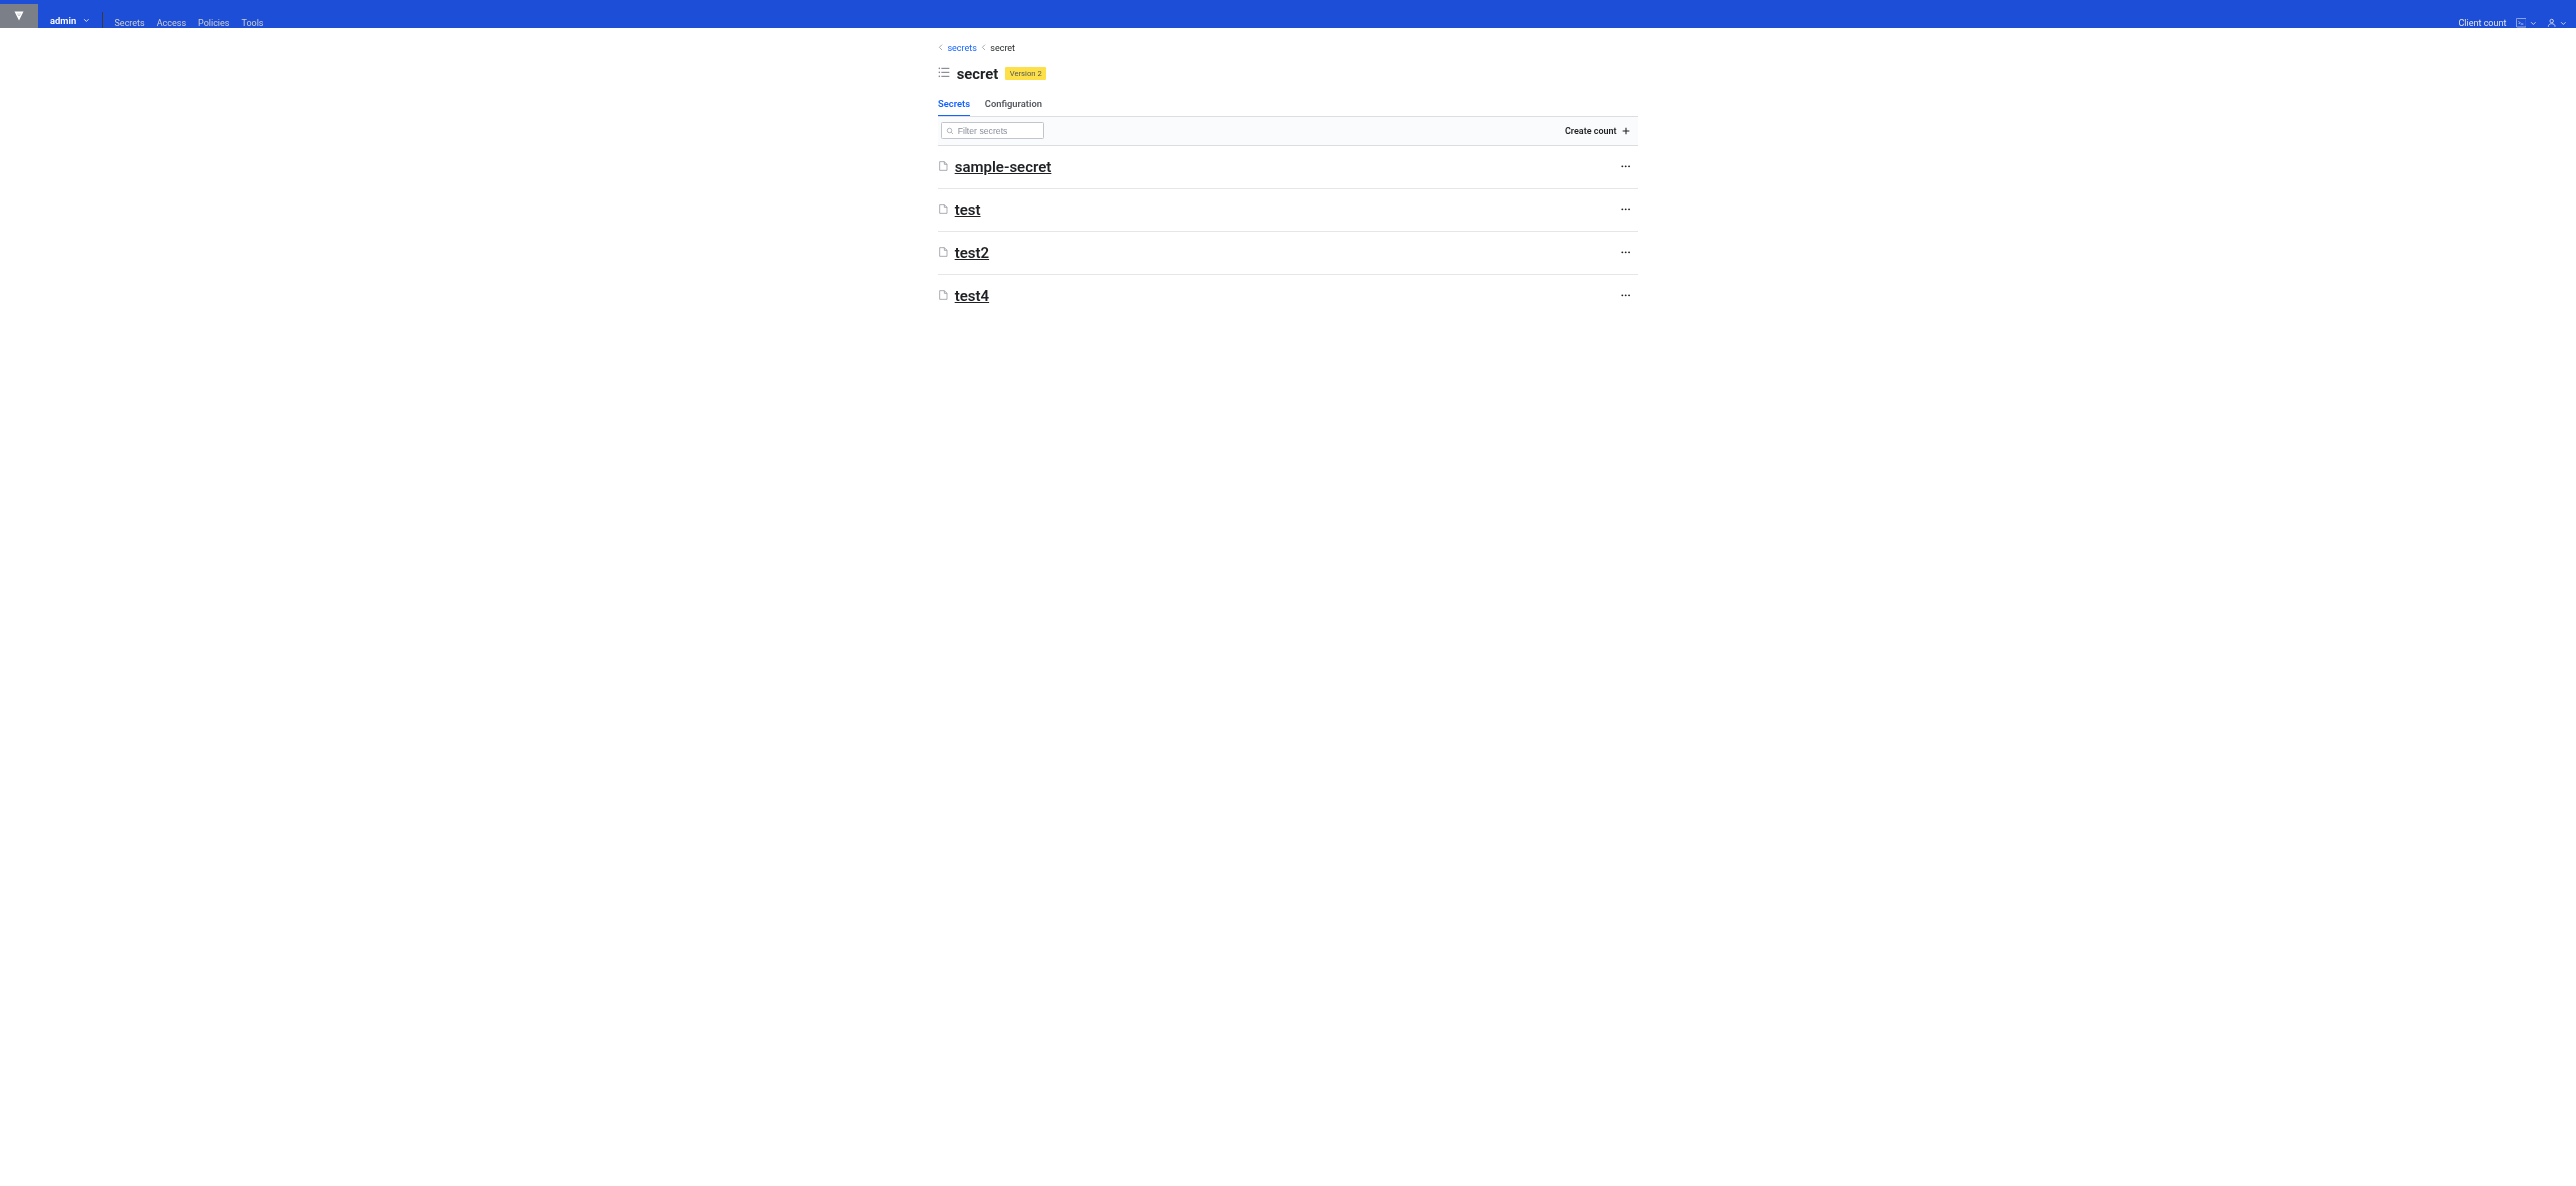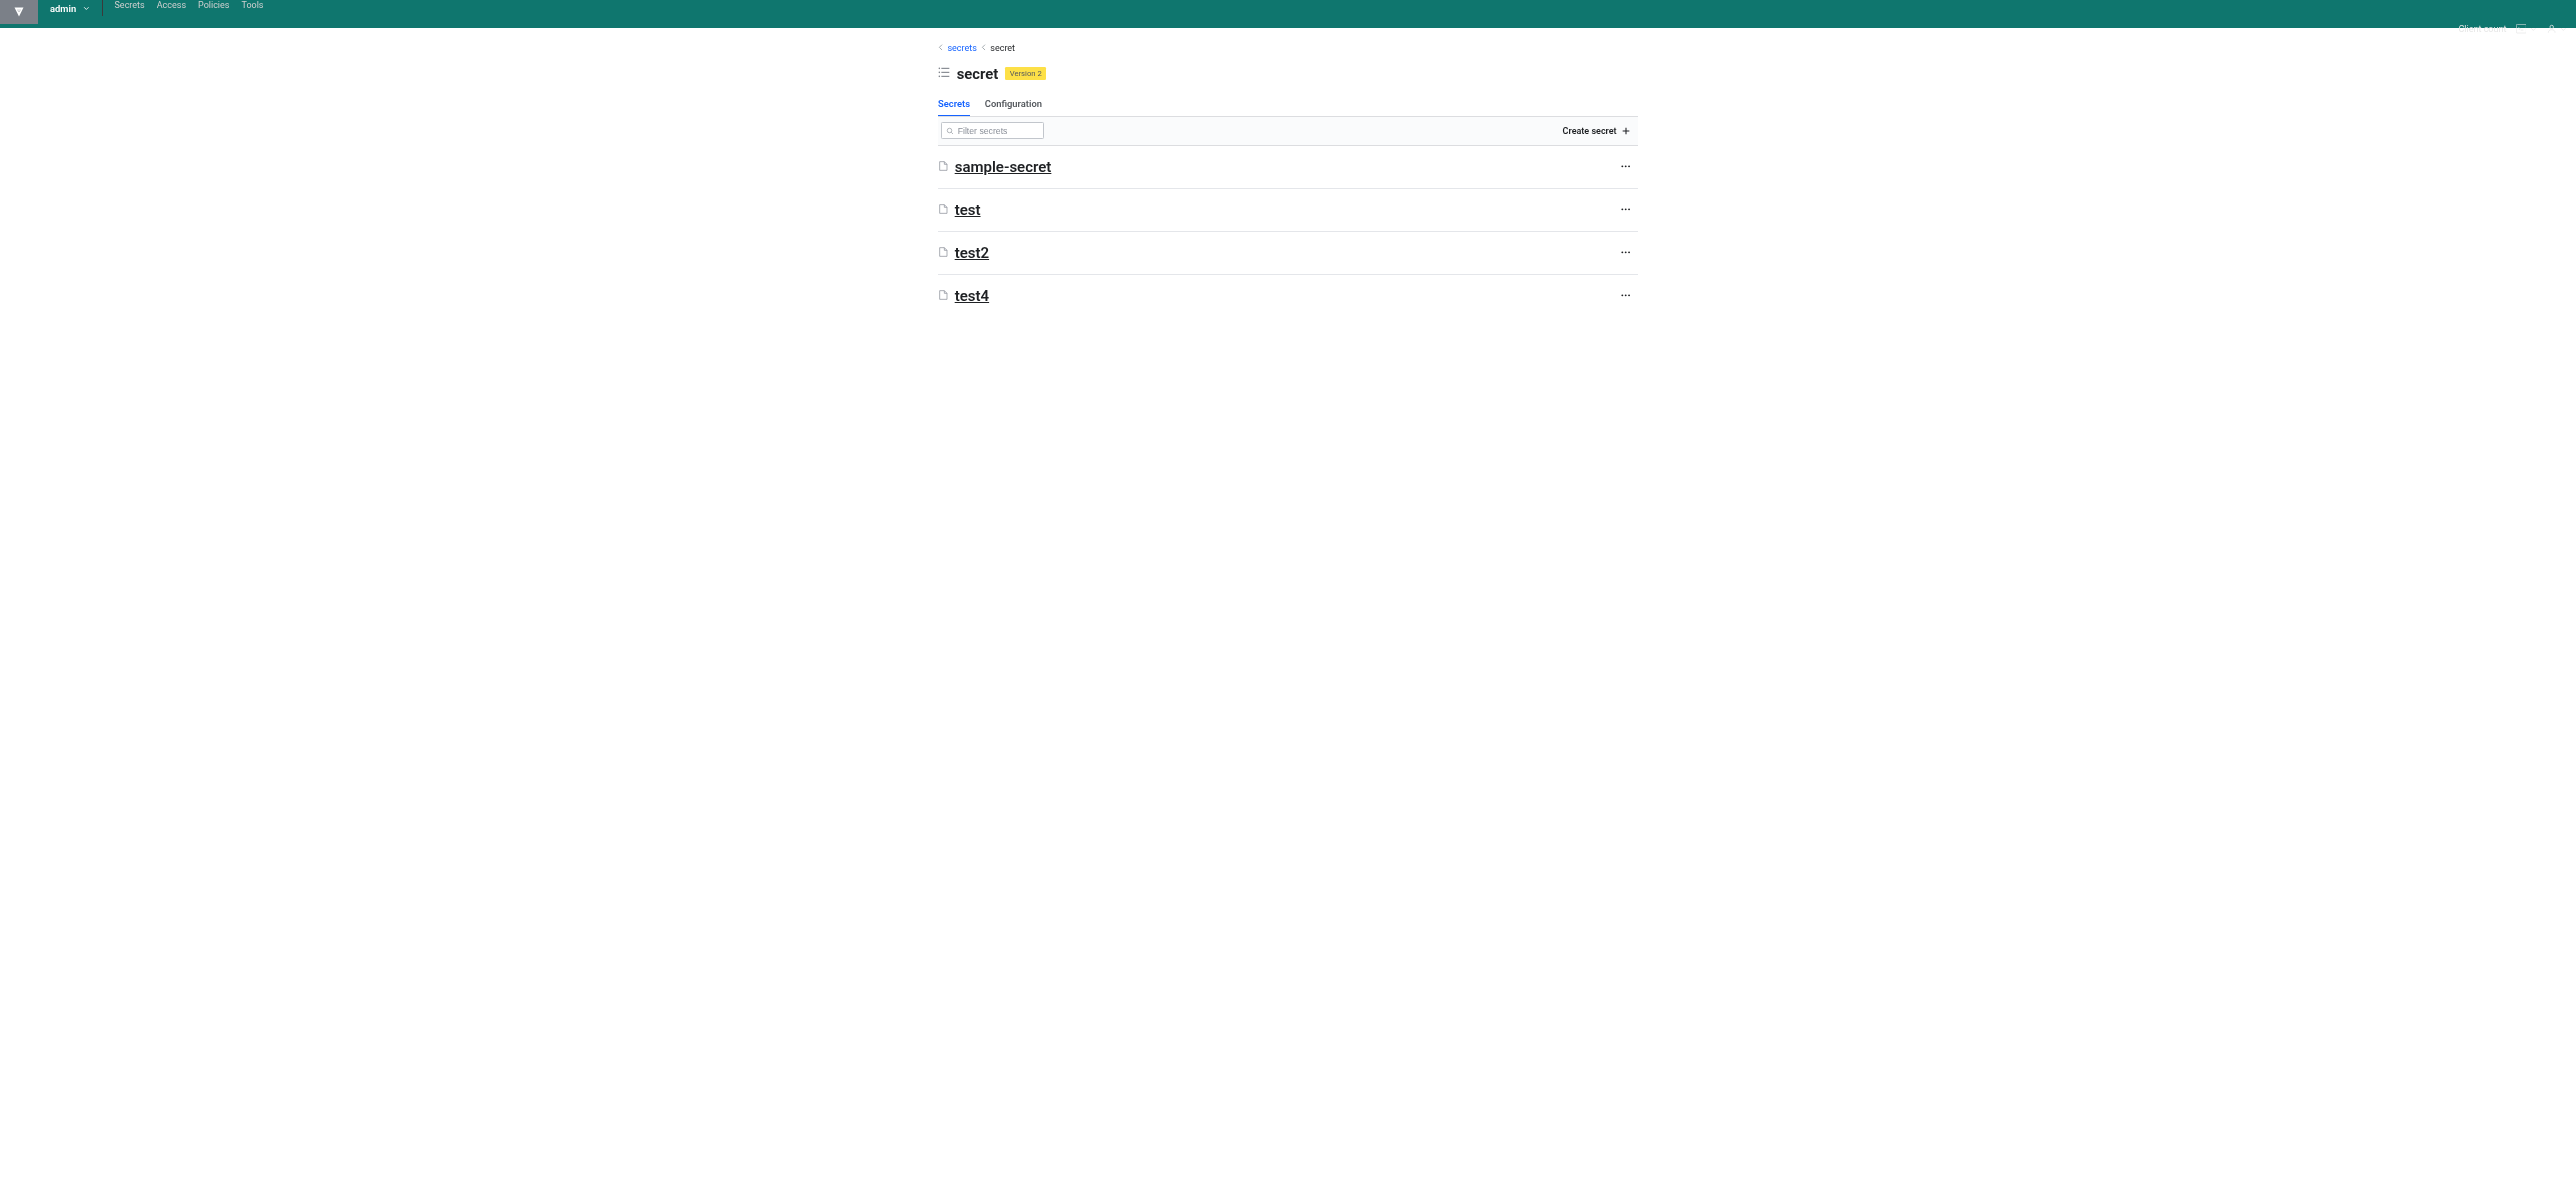--- a/index.html
+++ b/index.html
@@ -4,24 +4,24 @@
 <style>
   * { box-sizing: border-box; margin: 0; padding: 0; }
   body {
     font-family: -apple-system, BlinkMacSystemFont, "Segoe UI", Roboto, Helvetica, Arial, sans-serif;
     font-size: 9.4px;
     color: #1f2124;
     background: #fff;
   }
   
   .topnav {
-    background: #0f766e;
+    background: #1d4ed8;
     height: 28px;
     display: flex;
-    align-items: flex-start;
+    align-items: flex-end;
     padding: 0 9.4px 0 0;
     color: #fff;
   }
   .logo-box {
     width: 38px;
     height: 24px;
     background: #7b8088;
     display: flex;
     align-items: center;
     justify-content: center;
@@ -239,21 +239,21 @@
 
   <div class="toolbar">
     <div class="filter-wrap">
       <svg viewBox="0 0 16 16">
         <circle cx="7" cy="7" r="4.5" stroke="#8a8f98" fill="none" stroke-width="1.3"></circle>
         <path d="M10.5 10.5 L14 14" stroke="#8a8f98" stroke-width="1.3"></path>
       </svg>
       <input class="filter-input" type="text" placeholder="Filter secrets" style="">
     </div>
     <div class="create-btn">
-      <span>Create secret</span>
+      <span>Create count</span>
       <svg width="8" height="8" viewBox="0 0 12 12">
         <path d="M6 1 V11 M1 6 H11" stroke="#1f2124" stroke-width="1.6"></path>
       </svg>
     </div>
   </div>
 
   <div class="secret-list">
 
     <div class="secret-row">
       <span class="file-icon">

